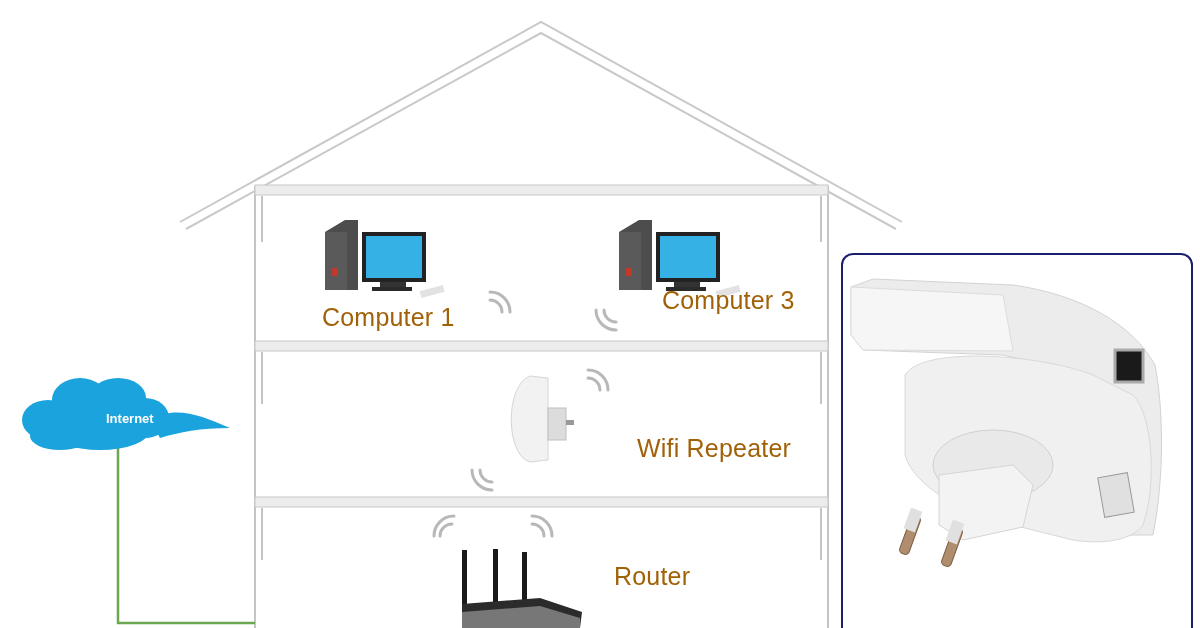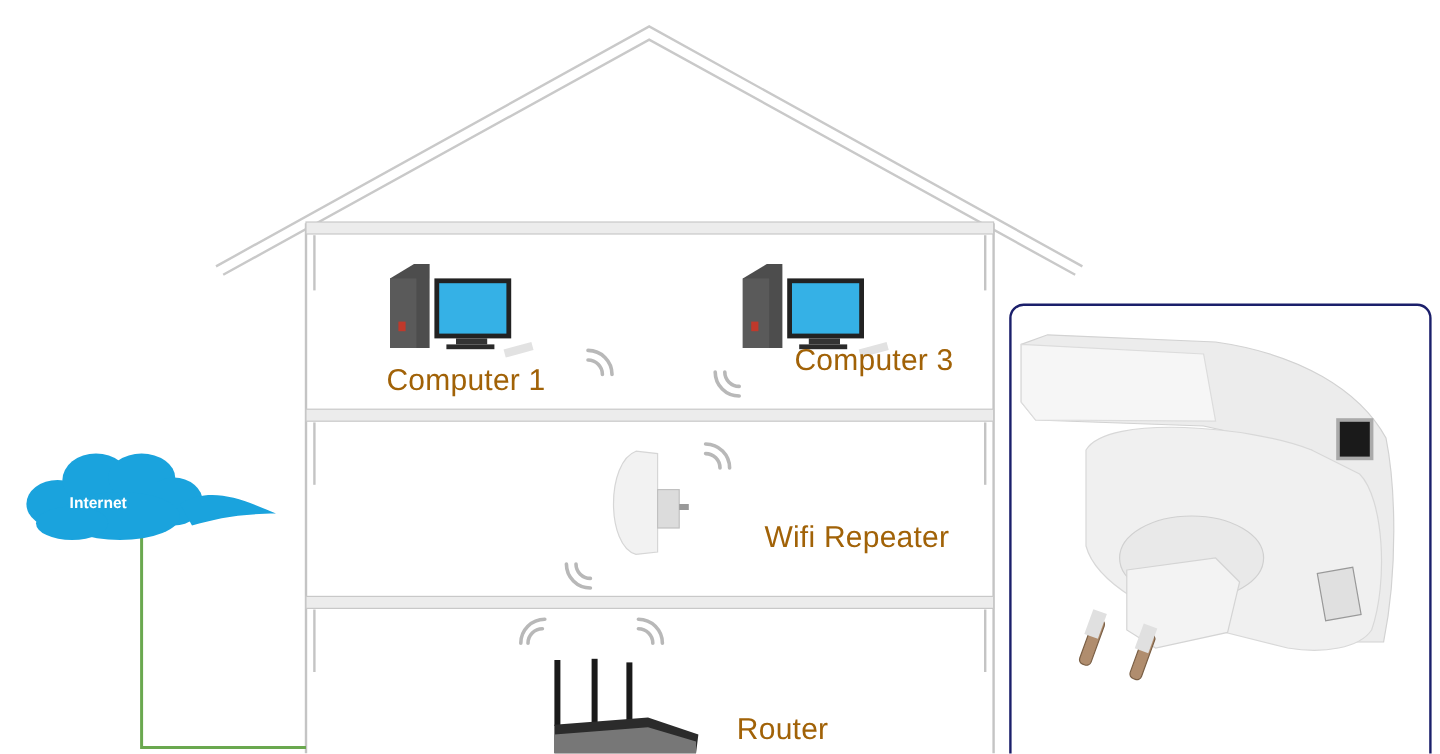--- a/index.html
+++ b/index.html
@@ -2,21 +2,21 @@
 <html><head>
 <meta charset="utf-8">
 <style>
   html, body { margin:0; padding:0; background:#ffffff; }
   body { width:1200px; height:628px; position:relative; overflow:hidden;
          font-family:"Liberation Sans", sans-serif; }
   .label { position:absolute; color:#a16207; font-size:25px; letter-spacing:0.2px; white-space:nowrap; }
   svg { position:absolute; left:0; top:0; }
   .panel { position:absolute; left:841px; top:253px; width:348px; height:390px;
            border:2px solid #1b1f6b; border-radius:12px; background:#fff; overflow:hidden; }
-  .cloud-text { position:absolute; color:#ffffff; font-weight:bold; font-size:13px; }
+  .cloud-text { position:absolute; color:#ffffff; font-weight:bold; font-size:13px;margin-left:48px; }
 </style>
 </head>
 <body>
 
 <svg width="1200" height="628">
 
   <g fill="none" stroke="#c9c9c9" stroke-width="2">
     <polyline points="180,222 541,22 902,222"></polyline>
     <polyline points="186,229 541,33 896,229"></polyline>
   </g>
@@ -112,21 +112,21 @@
     <path d="M462,604 L540,598 L582,612 L580,628 L462,628 Z" fill="#2b2b2b"></path>
     <path d="M462,612 L540,606 L580,618 L580,628 L462,628 Z" fill="#777"></path>
   </g>
 </svg>
 
 <div class="cloud-text" style="left:58px;top:411px;">Internet</div>
 
 <div class="label" style="left:322px;top:303px;">Computer 1</div>
 <div class="label" style="left:662px;top:286px;">Computer 3</div>
 <div class="label" style="left:605px;top:434px;margin-left:32px;">Wifi Repeater</div>
-<div class="label" style="left:614px;top:594px;">Router</div>
+<div class="label" style="left:614px;top:562px;">Router</div>
 
 <div class="panel">
   <svg width="348" height="390">
     <path d="M8,32 L30,24 L170,30 C240,40 290,70 312,110 C320,150 322,220 310,280 L250,280 L250,120 L160,100 L20,95 L8,80 Z" fill="#ececec" stroke="#d2d2d2"></path>
     <path d="M8,32 L160,40 L170,96 L20,95 L8,80 Z" fill="#f6f6f6" stroke="#dcdcdc"></path>
     <path d="M62,120 C80,90 200,100 250,120 L290,140 C310,160 314,230 300,270 C290,285 260,290 230,285 L170,270 C120,260 70,230 62,200 Z" fill="#f0f0f0" stroke="#d8d8d8"></path>
     <ellipse cx="150" cy="210" rx="60" ry="35" fill="#e9e9e9" stroke="#d0d0d0"></ellipse>
     <rect x="272" y="95" width="28" height="32" fill="#1a1a1a" stroke="#aaa" stroke-width="3"></rect>
     <path d="M96,220 L170,210 L190,230 L180,272 L120,285 L96,270 Z" fill="#f3f3f3" stroke="#d4d4d4"></path>
     <rect x="258" y="220" width="30" height="40" fill="#e0e0e0" stroke="#999" transform="rotate(-10 273 240)"></rect>

